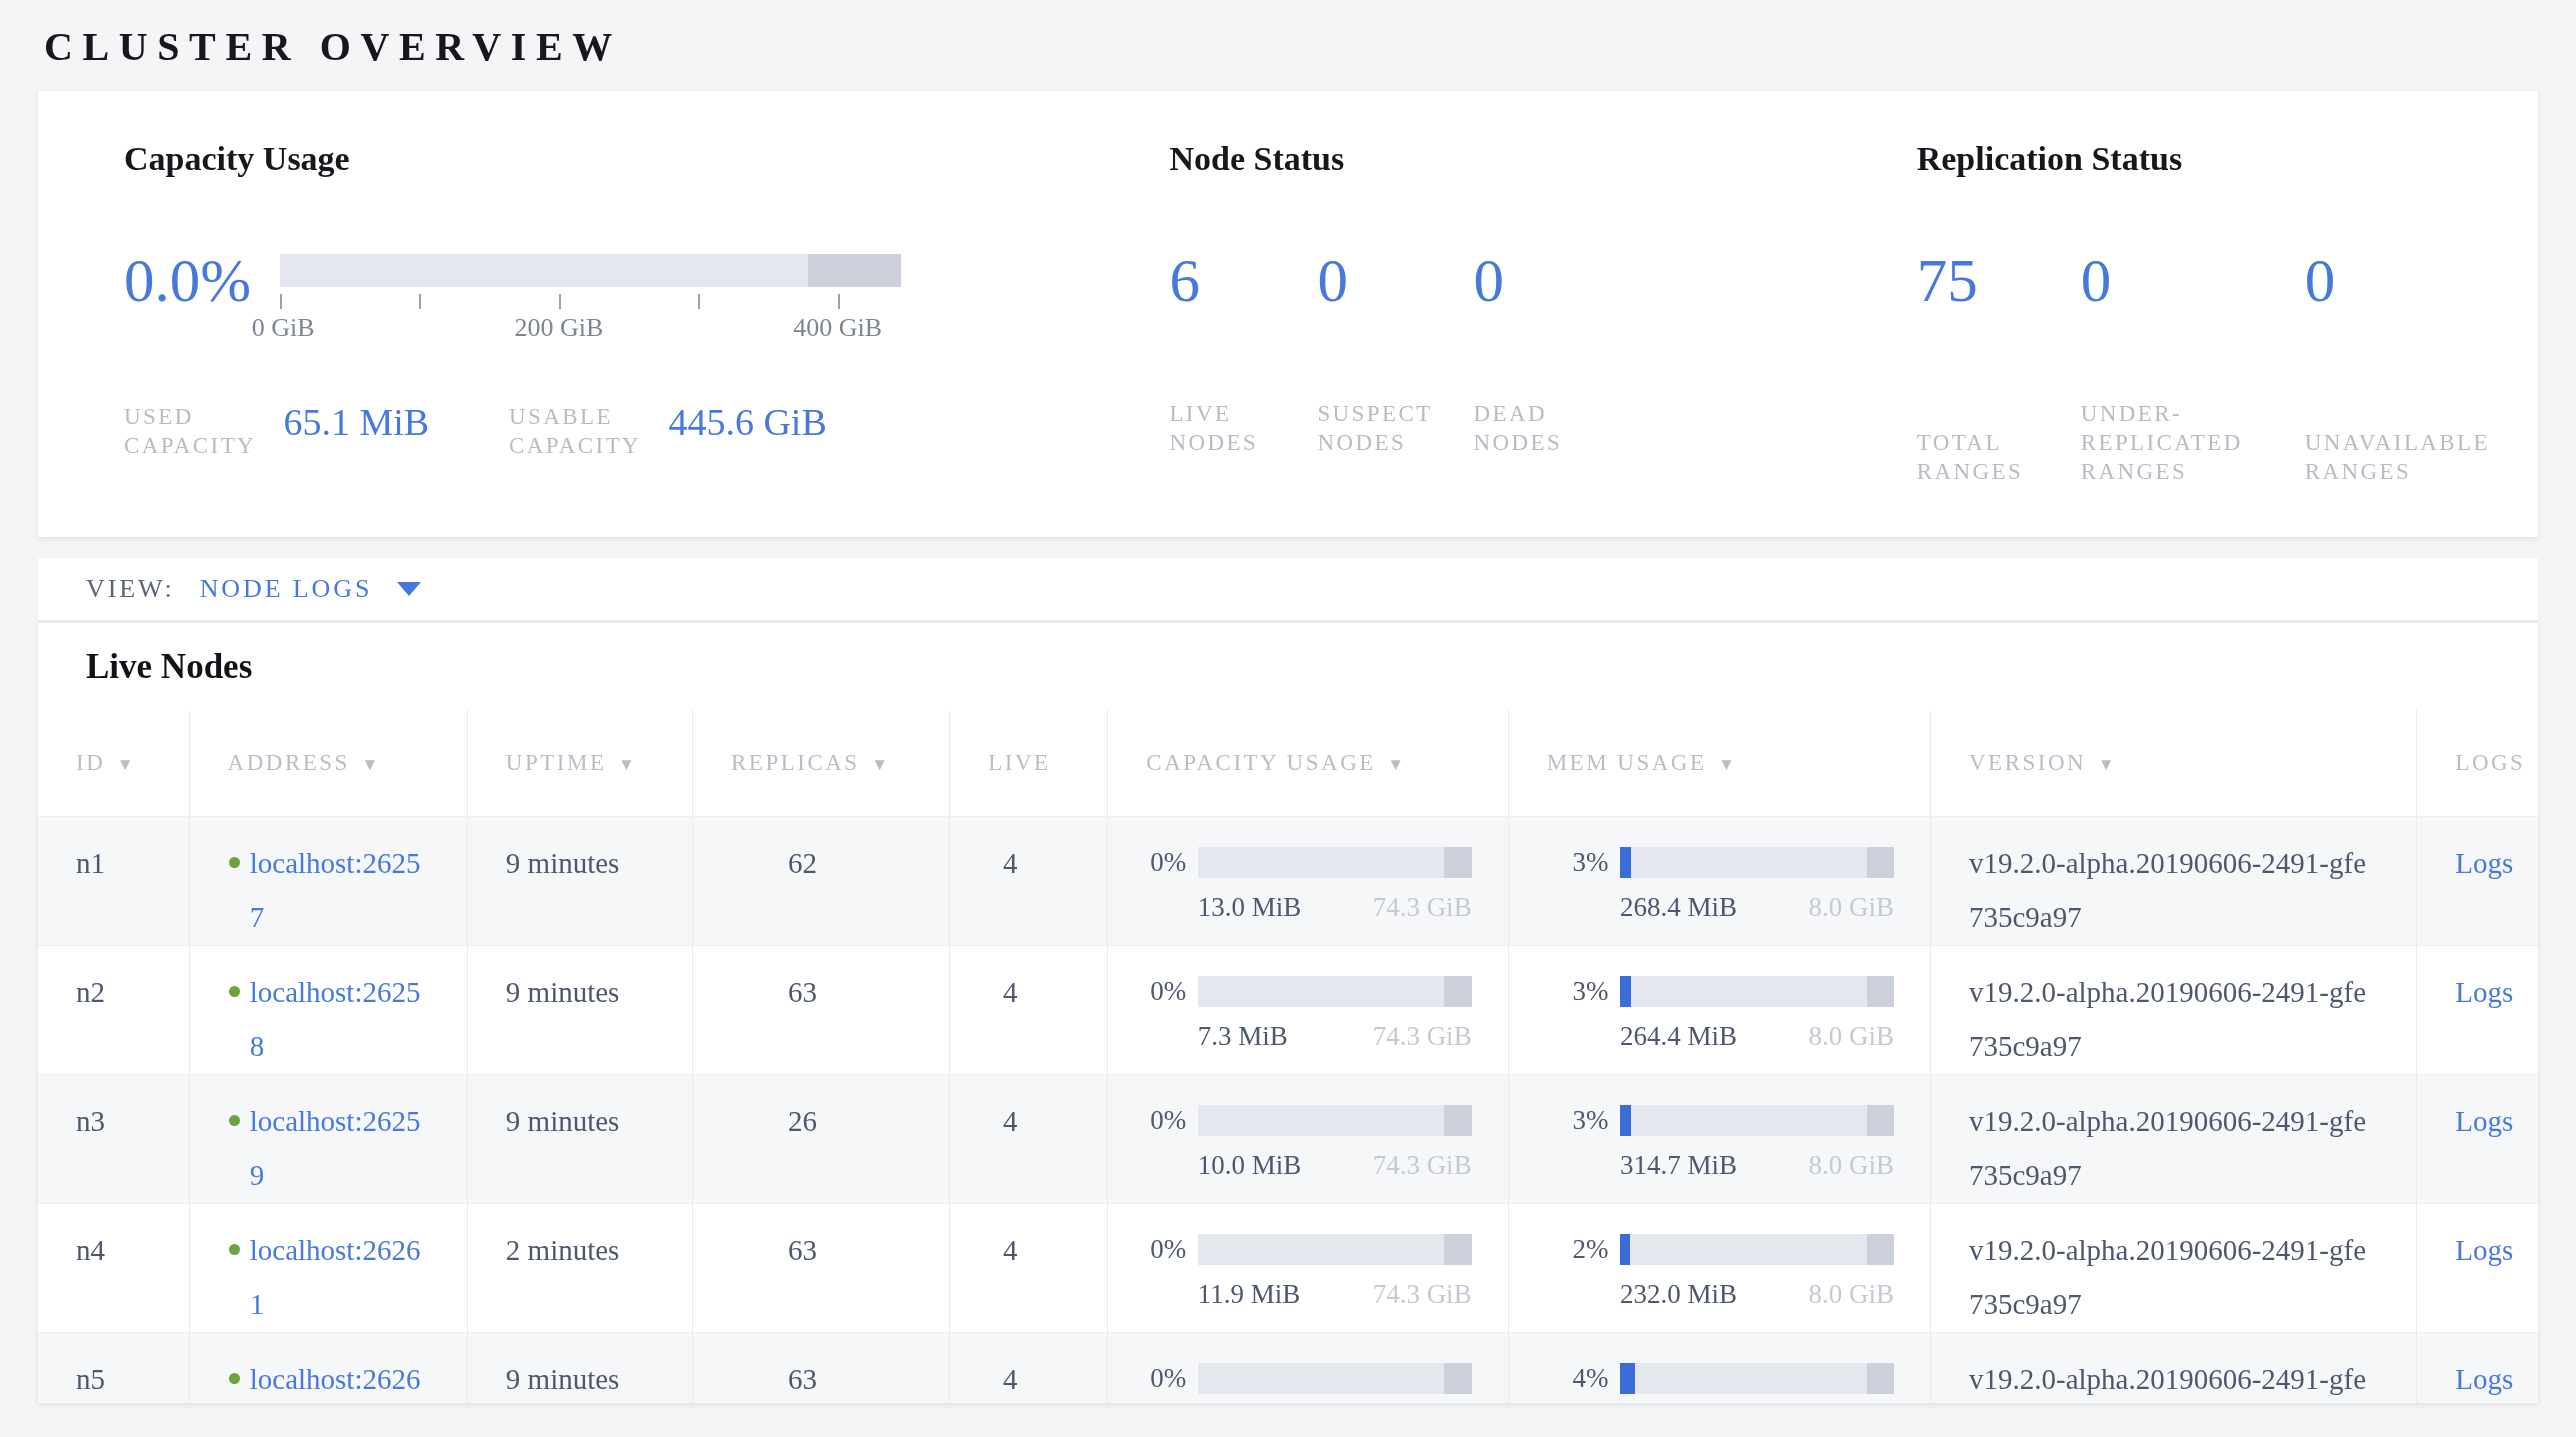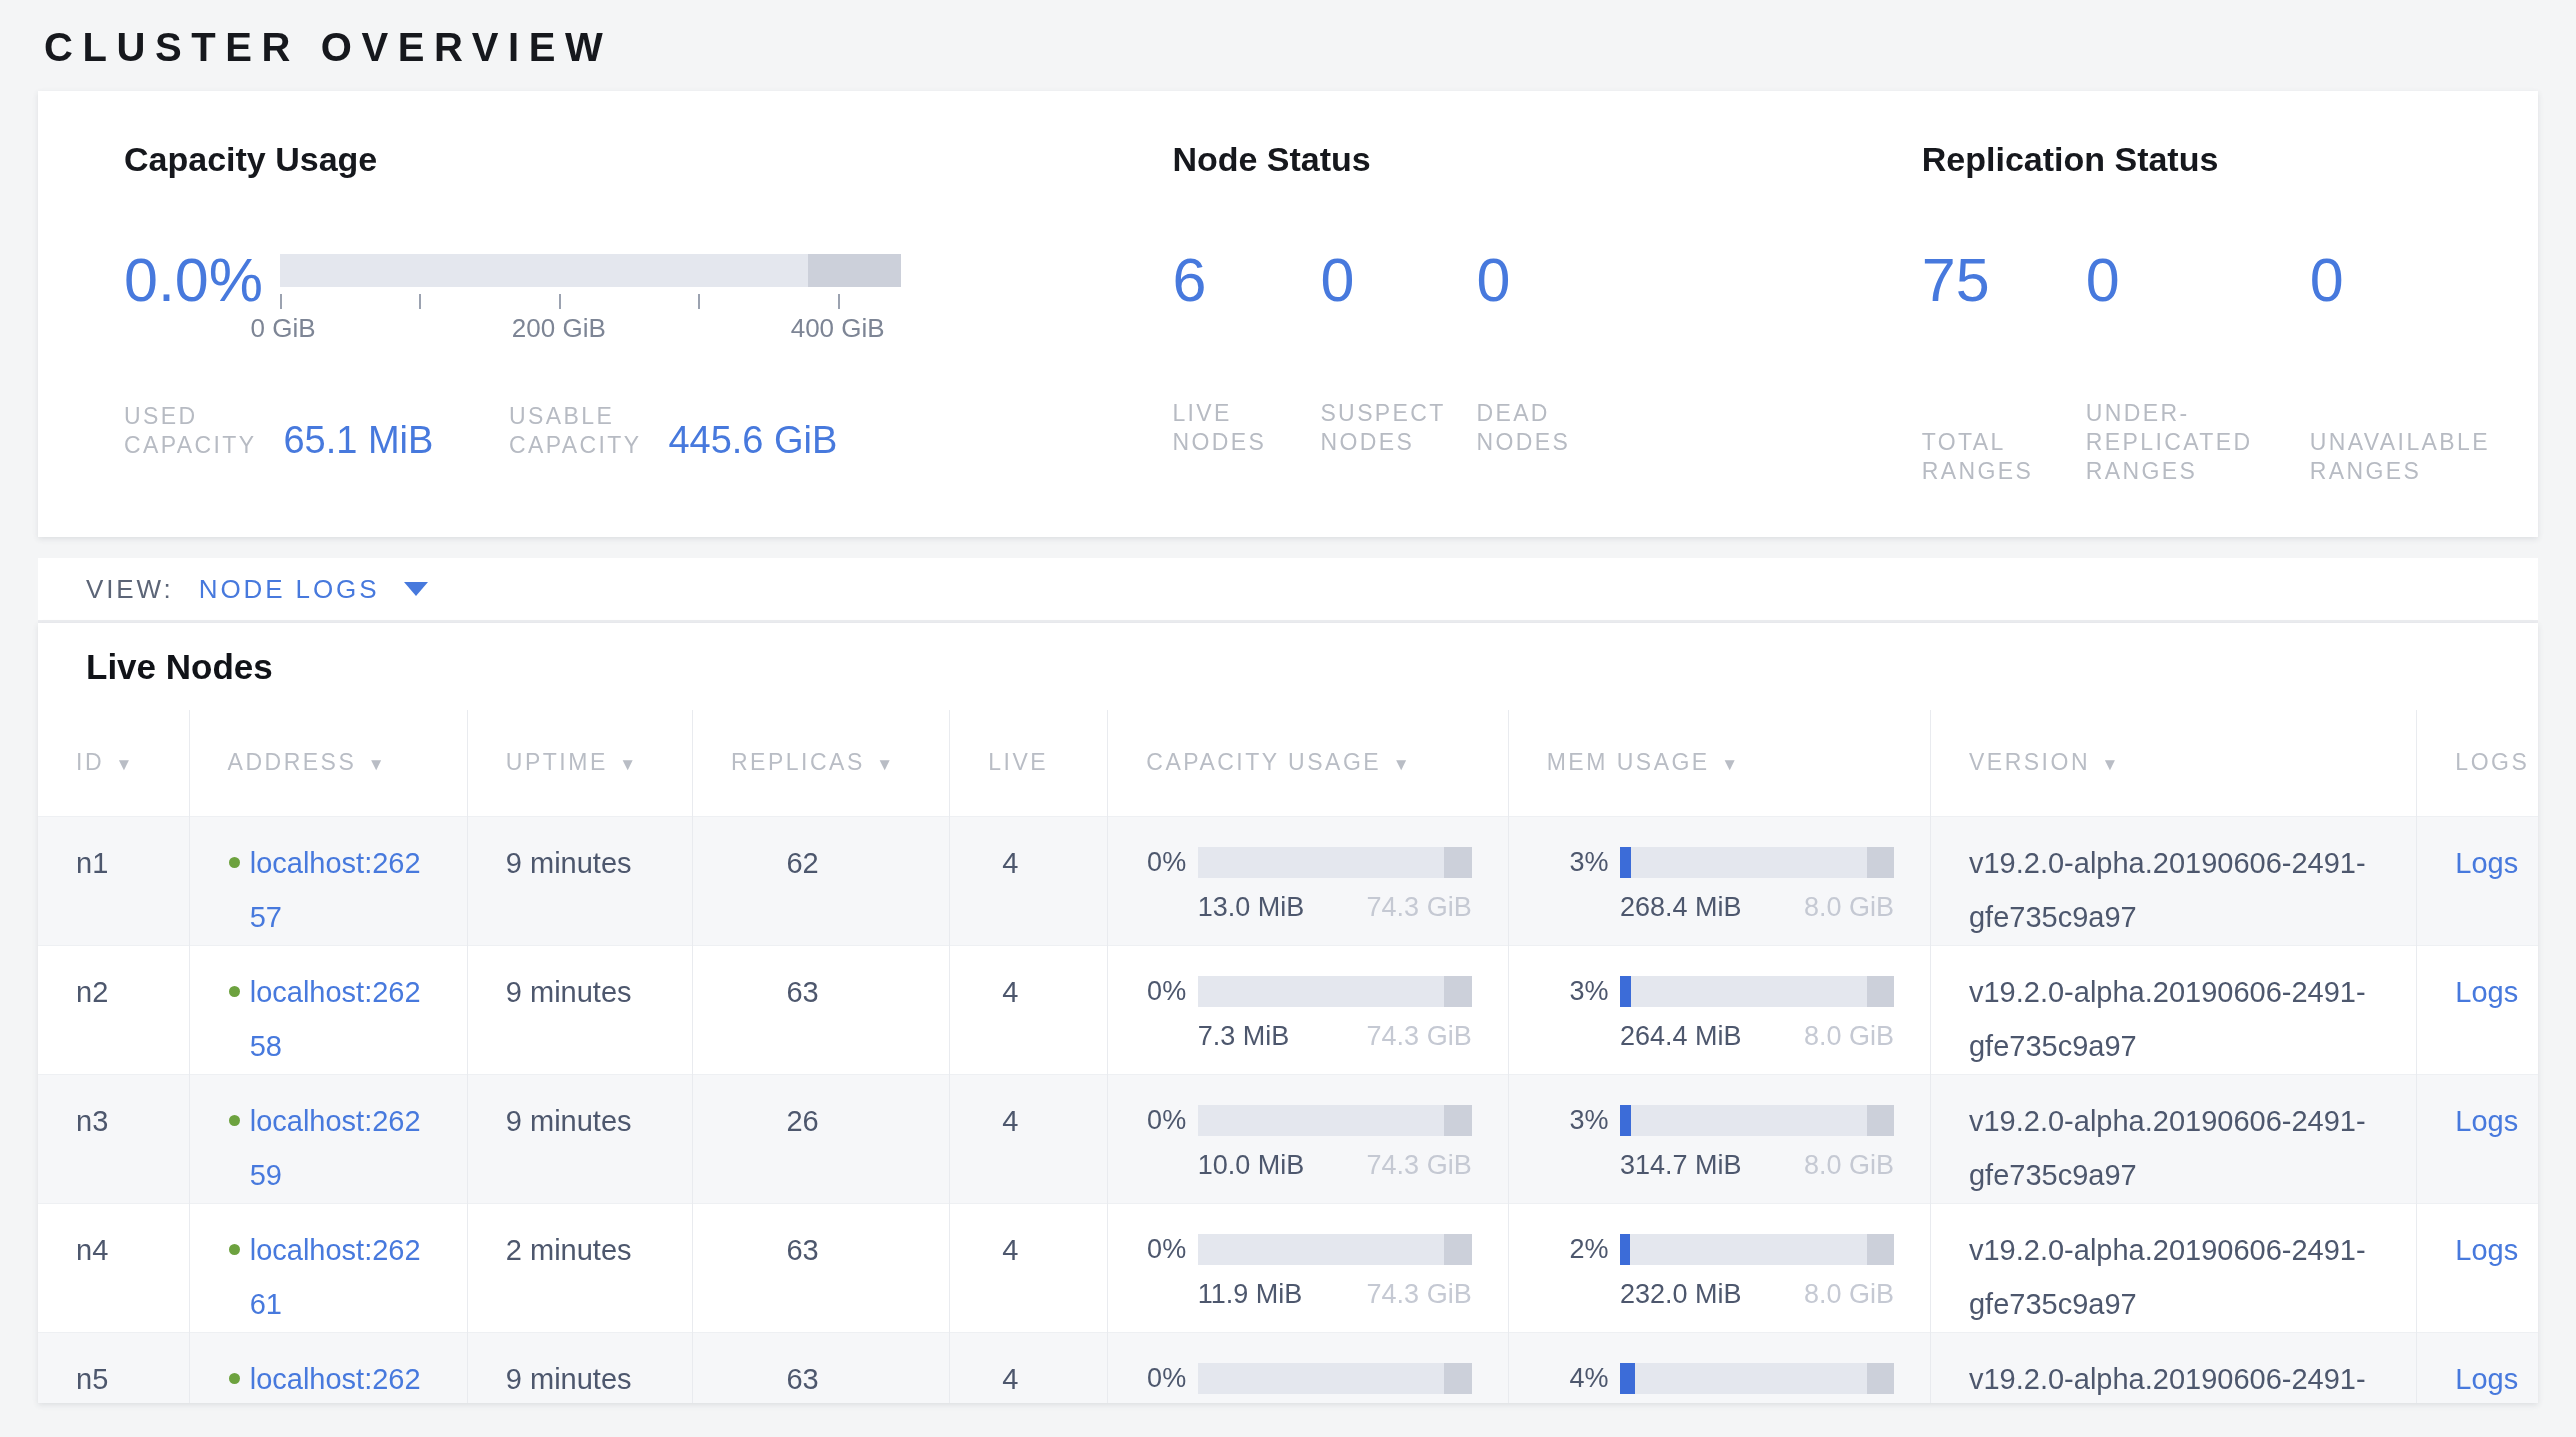--- a/index.html
+++ b/index.html
@@ -3,21 +3,21 @@
 <meta charset="utf-8">
 <style>
   * { box-sizing: border-box; }
   html, body {
     margin: 0; padding: 0;
     width: 2576px; height: 1438px;
     background: #f4f5f6;
     font-family: "Liberation Sans", sans-serif;
     overflow: hidden;
   }
-  .page { width: 2576px; height: 1426px; }
+  .page { width: 2576px; height: 1426px; font-family: Liberation Serif, serif; }
 
   
   .page-title {
     margin: 0; padding: 23px 0 0 44px;
     font-size: 40px; font-weight: 700; letter-spacing: 9.6px;
     color: #16181d; line-height: 48px;
   }
 
   
   .panel {
@@ -53,21 +53,21 @@
   .gauge-ticks { position: relative; height: 15.3px; margin-top: 7.7px; }
   .gauge-ticks i { position: absolute; top: 0; width: 1.9px; height: 14.4px; background: #9ba2b0; }
   .gauge-labels { position: relative; height: 33px; margin-top: 3.8px; }
   .gauge-labels span {
     position: absolute; transform: translateX(-50%);
     font-size: 26px; color: #7d8595; white-space: nowrap;
   }
 
   
   .stat-row { display: flex; margin-top: 56px; }
-  .stat { display: flex; align-items: flex-end; }
+  .stat { display: flex; }
   .stat-c1 { width: 385px; }
   .stat-label {
     width: 146px;
     font-size: 23px; line-height: 29px; letter-spacing: 2.4px;
     color: #b7bbc3; text-transform: uppercase;
   }
   .stat-value { margin-left: 13.4px; font-size: 38px; line-height: 40px; color: #4779dd; white-space: nowrap; }
 
   
   .num-row { display: flex; }

